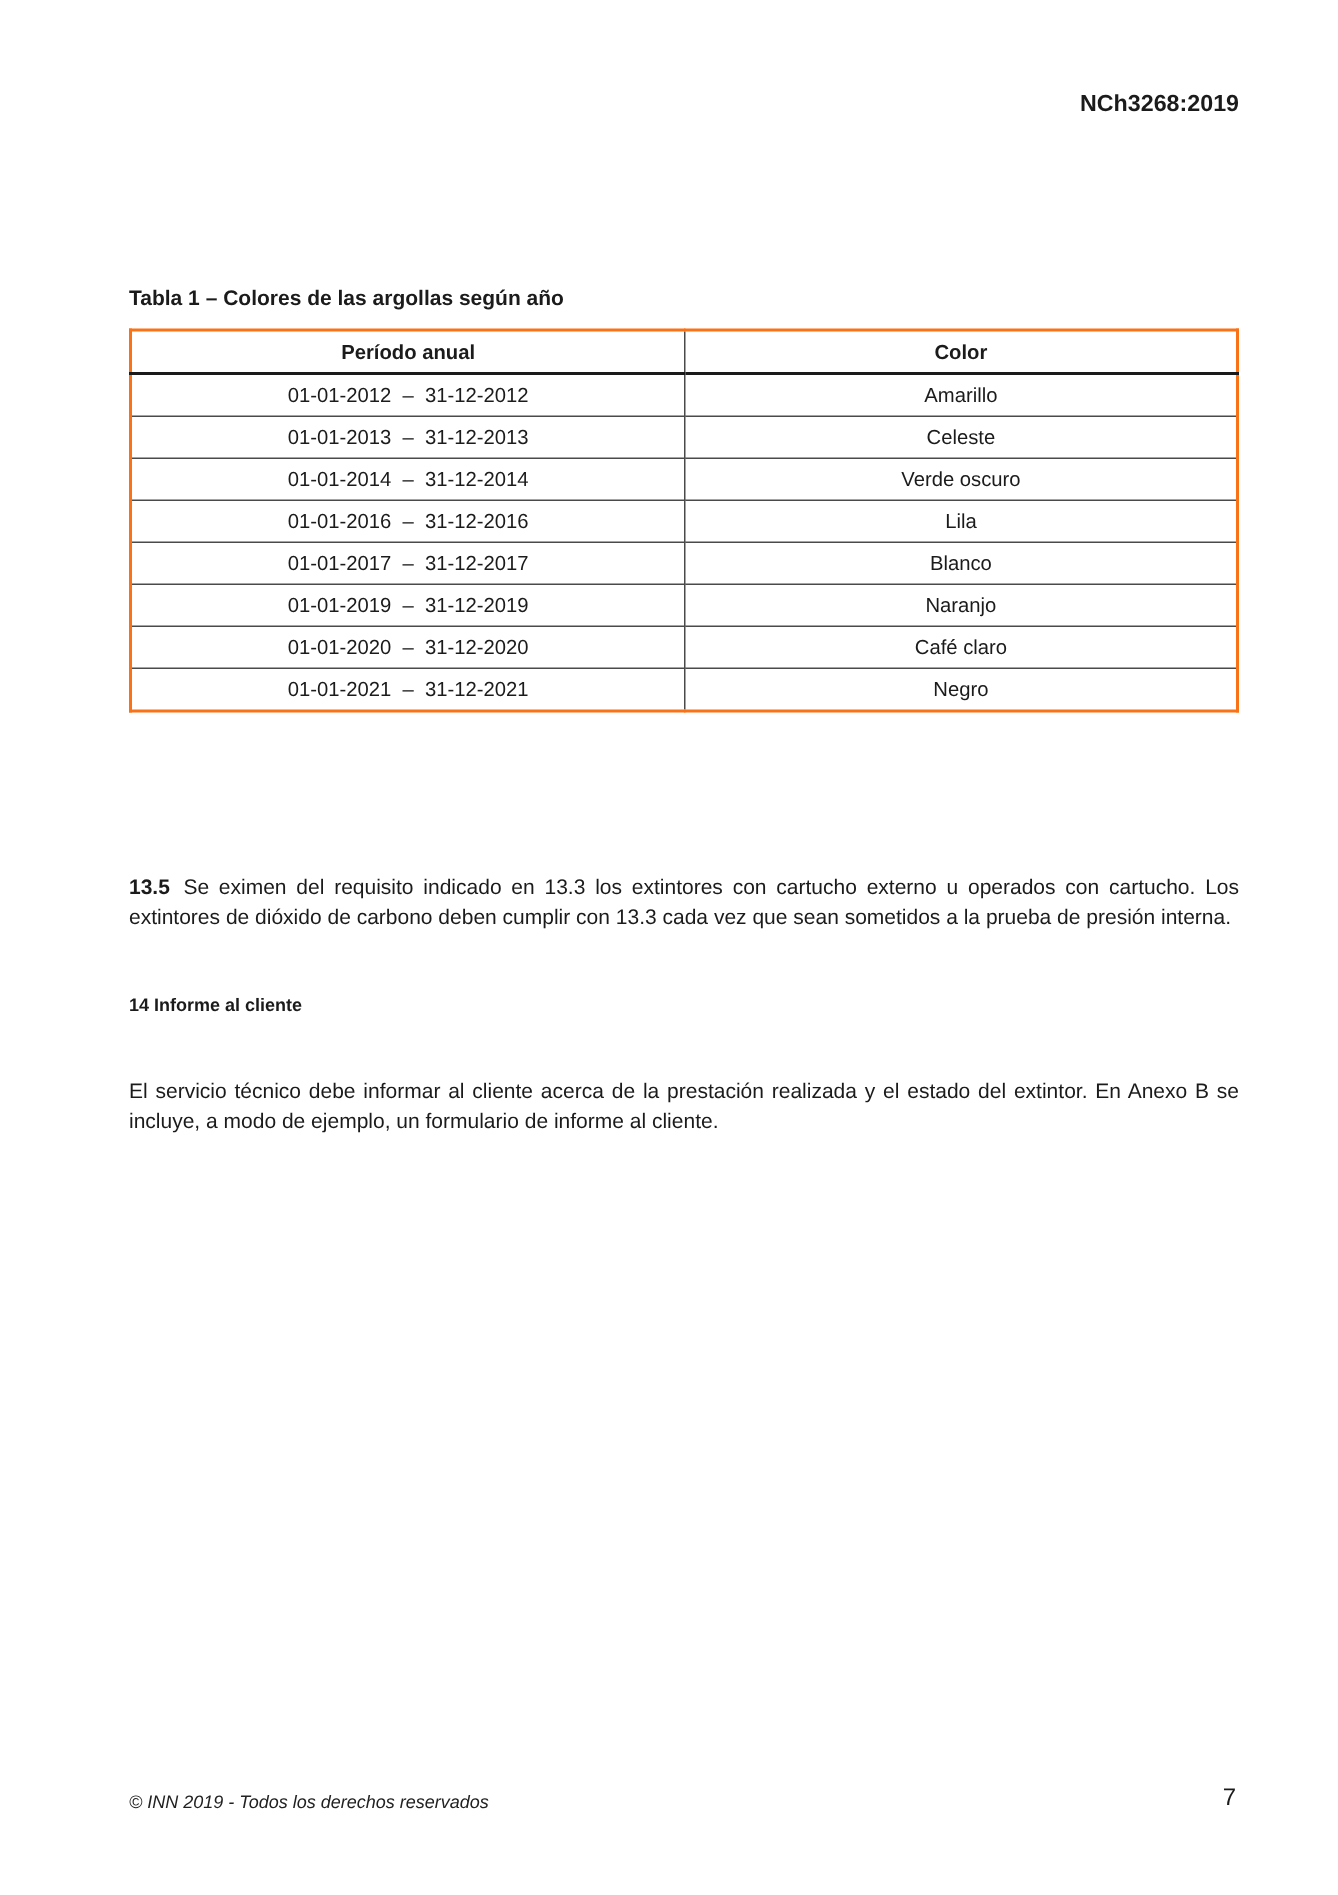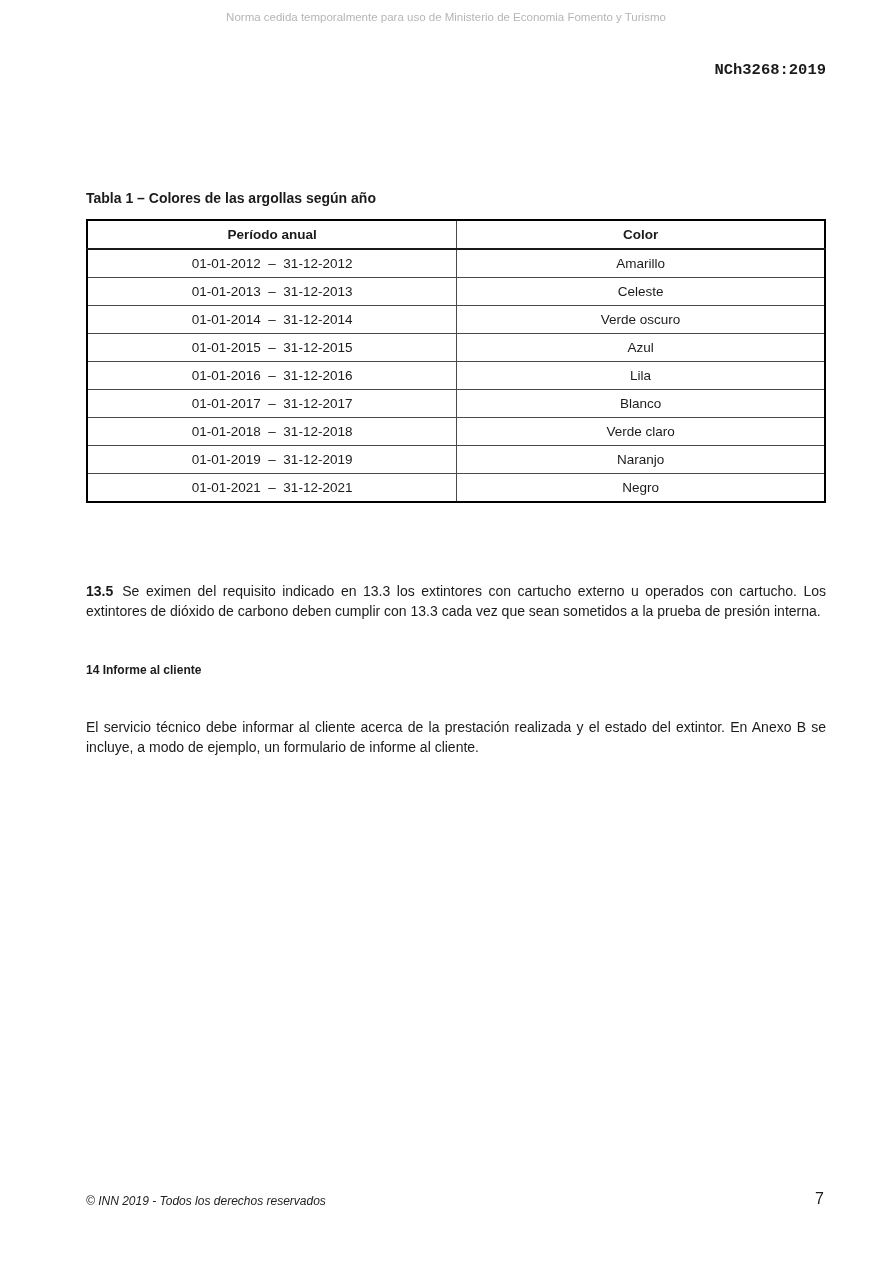--- a/index.html
+++ b/index.html
@@ -10,36 +10,36 @@
     font-family:"Liberation Sans","DejaVu Sans",sans-serif;
     color:#1b1b1b;
     overflow:hidden;
   }
   .watermark{
     position:absolute;top:11px;left:0;width:100%;
     text-align:center;font-size:11.5px;color:#b5b5b5;
   }
   .doccode{
     position:absolute;top:61px;right:66px;
-    font-size:15.5px;font-weight:bold;font-family:Liberation Mono, monospace;
+    font-size:15.5px;font-weight:bold;
   }
   .para{
     position:absolute;left:86px;width:740px;
     font-size:14px;line-height:20px;text-align:justify;
   }
   .clause-num{font-weight:bold;margin-right:9px;}
   .p134{top:144px;}
   .caption{
     position:absolute;top:190px;left:86px;width:740px;
     font-weight:bold;font-size:14px;
   }
   table.colors{
     position:absolute;top:219px;left:86px;width:740px;
     border-collapse:collapse;
-    border:2px solid #000000;
+    border:2px solid #f97316;
   }
   table.colors th, table.colors td{
     border:1px solid #4a4a4a;
     text-align:center;vertical-align:middle;
     font-size:13.5px;height:27px;padding:0;
   }
   table.colors thead th{
     font-weight:bold;
     border-bottom:2px solid #1a1a1a;
   }
@@ -58,21 +58,20 @@
   .page-num{
     position:absolute;right:68px;top:1190px;
     font-size:16px;color:#1b1b1b;
   }
 </style>
 </head>
 <body>
 
 <div class="page">
 
-  <div class="watermark">Norma cedida temporalmente para uso de Ministerio de Economia Fomento y Turismo</div>
 
   <div class="doccode">NCh3268:2019</div>
 
 
   <div class="caption">Tabla 1 – Colores de las argollas según año</div>
 
   <table class="colors">
     <colgroup>
         <col class="c1">
         <col class="c2">
@@ -90,38 +89,34 @@
         </tr>
         <tr>
           <td class="period">01-01-2013  –  31-12-2013</td>
           <td>Celeste</td>
         </tr>
         <tr>
           <td class="period">01-01-2014  –  31-12-2014</td>
           <td>Verde oscuro</td>
         </tr>
         <tr>
-          <td class="period">01-01-2015  –  31-12-2015</td>
-          <td>Azul</td>
-        </tr>
-        <tr>
           <td class="period">01-01-2016  –  31-12-2016</td>
           <td>Lila</td>
         </tr>
         <tr>
           <td class="period">01-01-2017  –  31-12-2017</td>
           <td>Blanco</td>
         </tr>
         <tr>
-          <td class="period">01-01-2018  –  31-12-2018</td>
-          <td>Verde claro</td>
+          <td class="period">01-01-2019  –  31-12-2019</td>
+          <td>Naranjo</td>
         </tr>
         <tr>
-          <td class="period">01-01-2019  –  31-12-2019</td>
-          <td>Naranjo</td>
+          <td class="period">01-01-2020  –  31-12-2020</td>
+          <td>Café claro</td>
         </tr>
         <tr>
           <td class="period">01-01-2021  –  31-12-2021</td>
           <td>Negro</td>
         </tr>
       </tbody>
   </table>
 
   <p class="para p135"><span class="clause-num">13.5</span><span>Se eximen del requisito indicado en 13.3 los extintores con cartucho externo u operados con cartucho. Los extintores de dióxido de carbono deben cumplir con 13.3 cada vez que sean sometidos a la prueba de presión interna.</span></p>
 

